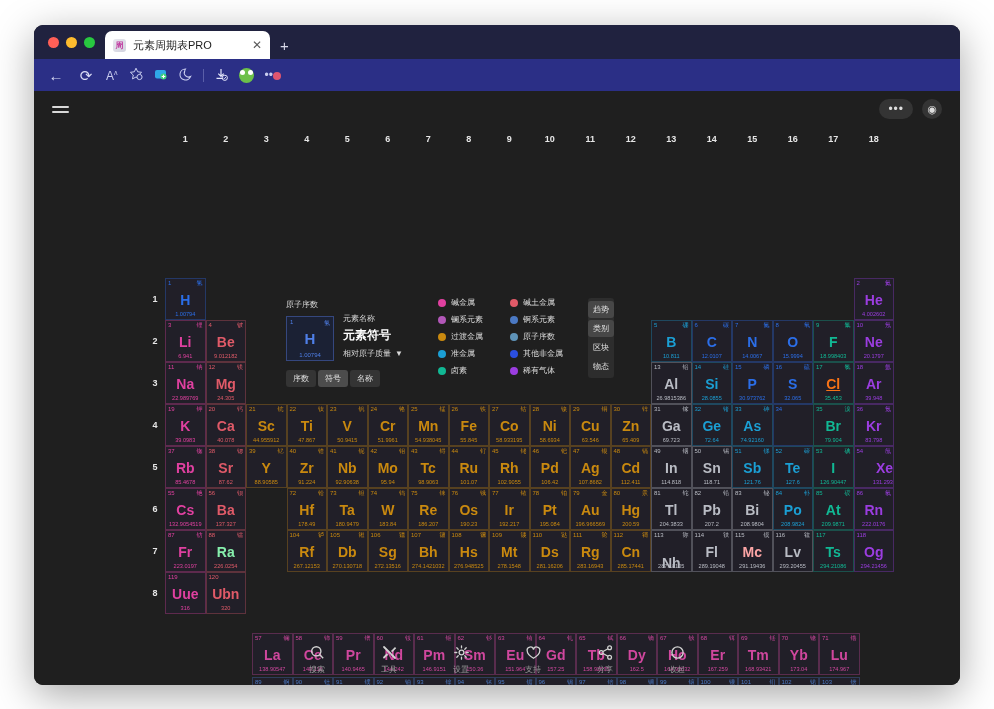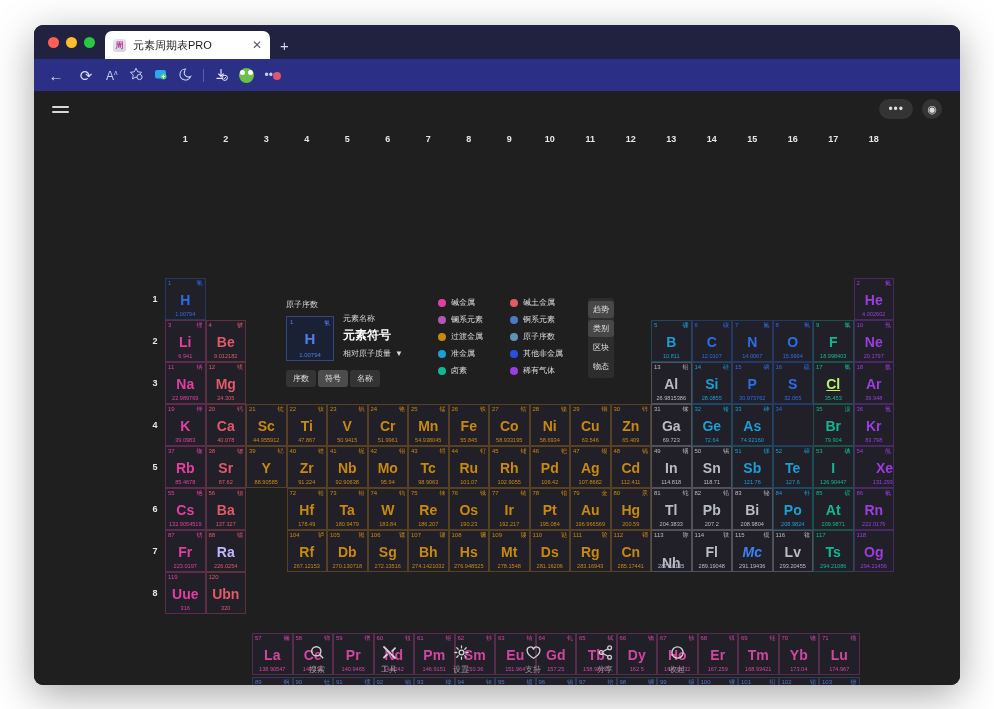--- a/index.html
+++ b/index.html
@@ -427,21 +427,21 @@
             <span>硫</span>
           </div>
           <div class="sym" style="color: rgb(43, 110, 232);">S</div>
           <div class="mass" style="color: rgb(43, 110, 232);">32.065</div>
         </div>
         <div class="cell" style="left: 779px; top: 235px; border-color: rgba(17, 184, 148, 0.32);">
           <div class="top" style="color: rgb(17, 184, 148);">
             <span>17</span>
             <span>氯</span>
           </div>
-          <div class="sym" style="color: #bef264; text-decoration: underline;">Cl</div>
+          <div class="sym" style="color: #f97316; text-decoration: underline;">Cl</div>
           <div class="mass" style="color: rgb(17, 184, 148);">35.453</div>
         </div>
         <div class="cell" style="left: 819.5px; top: 235px; border-color: rgba(155, 61, 224, 0.32);">
           <div class="top" style="color: rgb(155, 61, 224);">
             <span>18</span>
             <span>氩</span>
           </div>
           <div class="sym" style="color: rgb(155, 61, 224);">Ar</div>
           <div class="mass" style="color: rgb(155, 61, 224);">39.948</div>
         </div>
@@ -875,21 +875,21 @@
             <span>钫</span>
           </div>
           <div class="sym" style="color: rgb(224, 64, 160);">Fr</div>
           <div class="mass" style="color: rgb(224, 64, 160);">223.0197</div>
         </div>
         <div class="cell" style="left: 171.5px; top: 403px; border-color: rgba(224, 90, 104, 0.32);">
           <div class="top" style="color: rgb(224, 90, 104);">
             <span>88</span>
             <span>镭</span>
           </div>
-          <div class="sym" style="color: #c4b5fd;">Ra</div>
+          <div class="sym" style="color: #86efac;">Ra</div>
           <div class="mass" style="color: rgb(224, 90, 104);">226.0254</div>
         </div>
         <div class="cell" style="left: 252.5px; top: 403px; border-color: rgba(201, 137, 15, 0.32);">
           <div class="top" style="color: rgb(201, 137, 15);">
             <span>104</span>
             <span>𬬻</span>
           </div>
           <div class="sym" style="color: rgb(201, 137, 15);">Rf</div>
           <div class="mass" style="color: rgb(201, 137, 15);">267.12153</div>
         </div>
@@ -971,21 +971,21 @@
             <span>𫓧</span>
           </div>
           <div class="sym" style="color: rgb(185, 188, 196);">Fl</div>
           <div class="mass" style="color: rgb(185, 188, 196);">289.19048</div>
         </div>
         <div class="cell" style="left: 698px; top: 403px; border-color: rgba(185, 188, 196, 0.32);">
           <div class="top" style="color: rgb(185, 188, 196);">
             <span>115</span>
             <span>镆</span>
           </div>
-          <div class="sym" style="color: #3b82f6; font-style: italic;">Mc</div>
+          <div class="sym" style="color: #fca5a5;">Mc</div>
           <div class="mass" style="color: rgb(185, 188, 196);">291.19436</div>
         </div>
         <div class="cell" style="left: 738.5px; top: 403px; border-color: rgba(185, 188, 196, 0.32);">
           <div class="top" style="color: rgb(185, 188, 196);">
             <span>116</span>
             <span>𫟷</span>
           </div>
           <div class="sym" style="color: rgb(185, 188, 196);">Lv</div>
           <div class="mass" style="color: rgb(185, 188, 196);">293.20455</div>
         </div>

